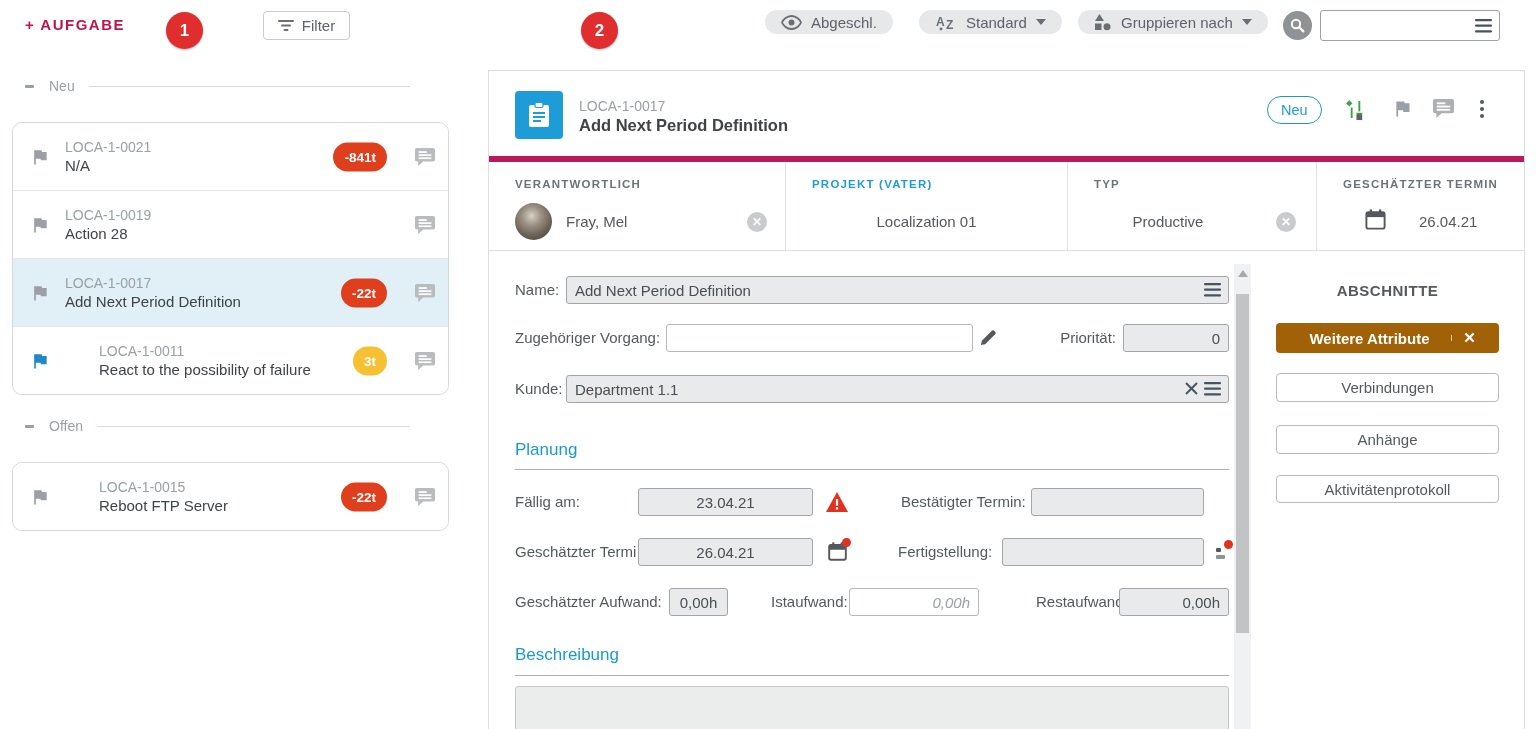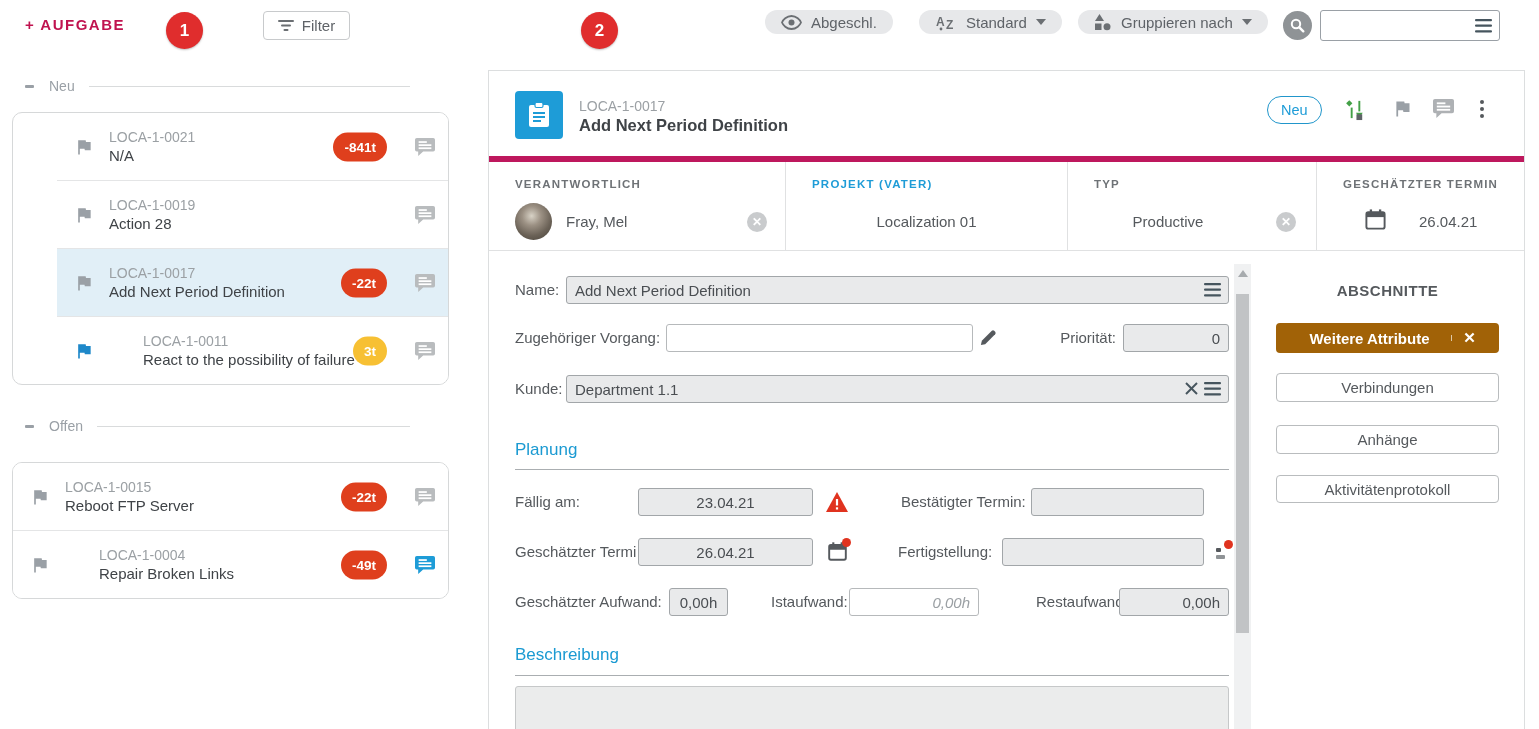--- a/index.html
+++ b/index.html
@@ -148,21 +148,21 @@
       </svg>
   </span>
 </div>
 
 <div class="abs sec-head" style="left:0;top:78px;width:425px;">
   <span class="sec-dash"></span>
   <span class="sec-label">Neu</span>
   <span class="sec-line"></span>
 </div>
 
-<div class="abs task-card" style="top:112px;padding-left:44px;">
+<div class="abs task-card" style="top:122px;">
 
   <div class="task-row">
     <span class="t-flag" style="color: rgb(154, 160, 166);">
         <svg width="20" height="20" viewBox="0 0 24 24">
           <path d="M14.4 6 14 4 5 4 5 21 7 21 7 14 12.6 14 13 16 20 16 20 6z" fill="currentColor"></path>
         </svg>
       </span>
     <span class="t-text"><span class="t-id">LOCA-1-0021</span><br><span class="t-name">N/A</span></span>
     <span class="t-badge" style="background: rgb(223, 63, 29);">-841t</span>
     <span class="t-note" style="color: rgb(185, 188, 190);">
@@ -238,37 +238,20 @@
 <div class="abs task-card" style="top:462px;">
   <div class="task-row">
     <span class="t-flag" style="color: rgb(154, 160, 166);">
         <svg width="20" height="20" viewBox="0 0 24 24">
           <path d="M14.4 6 14 4 5 4 5 21 7 21 7 14 12.6 14 13 16 20 16 20 6z" fill="currentColor"></path>
         </svg>
       </span>
     <span class="t-text"><span class="t-id">LOCA-1-0015</span><br><span class="t-name">Reboot FTP Server</span></span>
     <span class="t-badge" style="background: rgb(223, 63, 29);">-22t</span>
     <span class="t-note" style="color: rgb(185, 188, 190);">
-        <svg width="22" height="20" viewBox="0 0 24 22">
-          <path d="M3 1 h18 a2 2 0 0 1 2 2 v11 a2 2 0 0 1 -2 2 H10 l-5.5 5 v-5 H3 a2 2 0 0 1 -2 -2 V3 a2 2 0 0 1 2 -2 z" fill="currentColor"></path>
-          <rect x="5" y="4.6" width="9" height="1.9" fill="#fff"></rect>
-          <rect x="5" y="8" width="14" height="1.9" fill="#fff"></rect>
-          <rect x="5" y="11.4" width="14" height="1.9" fill="#fff"></rect>
-        </svg>
-      </span>
-  </div>
-  <div class="task-row">
-    <span class="t-flag" style="color: rgb(154, 160, 166);">
-        <svg width="20" height="20" viewBox="0 0 24 24">
-          <path d="M14.4 6 14 4 5 4 5 21 7 21 7 14 12.6 14 13 16 20 16 20 6z" fill="currentColor"></path>
-        </svg>
-      </span>
-    <span class="t-text"><span class="t-id">LOCA-1-0004</span><br><span class="t-name">Repair Broken Links</span></span>
-    <span class="t-badge" style="background: rgb(223, 63, 29);">-49t</span>
-    <span class="t-note" style="color: rgb(30, 156, 215);">
         <svg width="22" height="20" viewBox="0 0 24 22">
           <path d="M3 1 h18 a2 2 0 0 1 2 2 v11 a2 2 0 0 1 -2 2 H10 l-5.5 5 v-5 H3 a2 2 0 0 1 -2 -2 V3 a2 2 0 0 1 2 -2 z" fill="currentColor"></path>
           <rect x="5" y="4.6" width="9" height="1.9" fill="#fff"></rect>
           <rect x="5" y="8" width="14" height="1.9" fill="#fff"></rect>
           <rect x="5" y="11.4" width="14" height="1.9" fill="#fff"></rect>
         </svg>
       </span>
   </div>
 </div>
 

